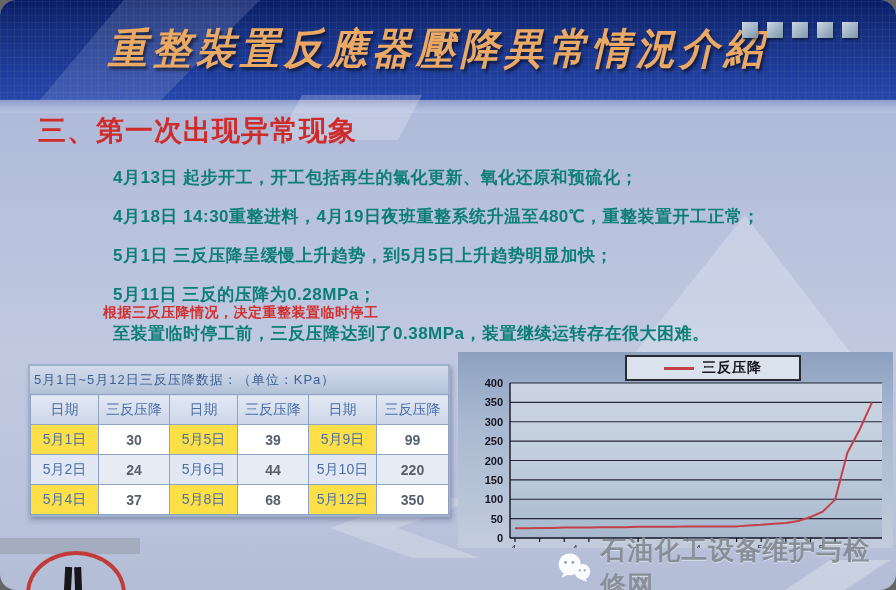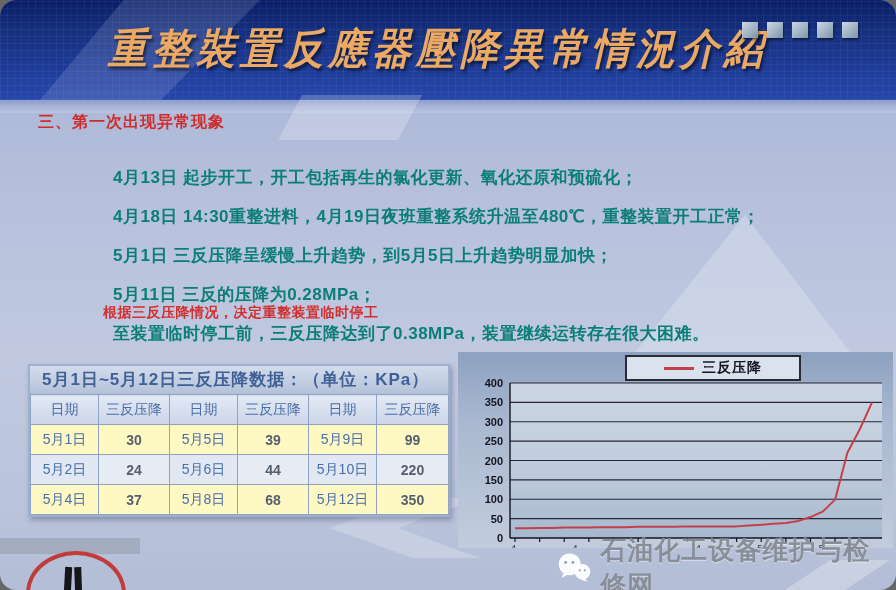--- a/index.html
+++ b/index.html
@@ -36,39 +36,39 @@
   .deco-mountain{position:absolute;left:625px;top:215px;width:235px;height:150px;
     background:rgba(236,241,248,.55);clip-path:polygon(51% 0,100% 100%,0 100%);opacity:.55;}
   .deco-chevron{position:absolute;left:330px;top:498px;width:150px;height:60px;
     background:rgba(255,255,255,.22);clip-path:polygon(0 50%,55% 0,100% 0,45% 50%,100% 100%,55% 100%);}
   .deco-band-bl{position:absolute;left:0;top:538px;width:140px;height:16px;
     background:rgba(140,148,160,.45);}
   .deco-chevron-br{position:absolute;left:770px;top:560px;width:120px;height:40px;
     background:rgba(255,255,255,.28);clip-path:polygon(0 100%,50% 0,100% 0,50% 100%);}
   
   .section-heading{position:absolute;left:38px;top:112px;margin:0;
-    font-size:16px;font-weight:bold;color:#cf2b2b;letter-spacing:1px;}
+    font-size:28px;font-weight:bold;color:#cf2b2b;letter-spacing:1px;}
   .body-lines{position:absolute;left:103px;top:153px;width:730px;}
   .body-lines p{margin:10px;height:29px;line-height:29px;
     font-size:17px;font-weight:bold;color:#0a7e77;letter-spacing:.5px;white-space:nowrap;}
   .alert-line{position:absolute;left:103px;top:304px;margin:0;
     font-size:14px;font-weight:bold;color:#d22f2f;letter-spacing:.5px;}
   
   .table-panel{position:absolute;left:28px;top:364px;width:418px;
     border:2px solid #9db0cc;box-shadow:2px 3px 5px rgba(40,50,90,.35);
     background:#e8ecf6;}
-  .table-title{height:28px;line-height:28px;padding-left:12px;
+  .table-title{height:28px;line-height:28px;padding-left:4px;
     background:linear-gradient(180deg,#d3dcec 0%,#b3c1d8 100%);
-    font-size:17px;font-weight:bold;color:#3f5f95;letter-spacing:1px;}
+    font-size:13px;font-weight:normal;color:#3f5f95;letter-spacing:1px;}
   table.tbl{border-collapse:collapse;width:100%;table-layout:fixed;}
   .tbl td{border:1px solid #8fa3c4;height:27px;text-align:center;font-size:14px;}
   .tbl tr.hdr td{background:linear-gradient(180deg,#e3e9f4,#ccd6e8);
     color:#4a6ea8;font-weight:normal;}
-  .tbl td.date{color:#4a6ea8;background:#fef9c3;}
-  .tbl td.val{color:#55606e;font-weight:bold;background:#fef9c3;}
+  .tbl td.date{color:#4a6ea8;background:#fde047;}
+  .tbl td.val{color:#55606e;font-weight:bold;background:#ffffff;}
   .tbl tr:nth-child(odd) td.date{background:#e2e8f3;}
   .tbl tr:nth-child(odd) td.val{background:#e7ebf4;}
   
   .chart-panel{position:absolute;left:458px;top:352px;width:435px;height:196px;
     background:linear-gradient(180deg,#8da1c0 0%,#a9b8d0 35%,#c2ccdc 100%);}
   .legend{position:absolute;left:167px;top:3px;width:172px;height:22px;
     border:2px solid #2a2a33;background:rgba(224,231,241,.92);
     display:flex;align-items:center;justify-content:center;gap:8px;}
   .legend-line{display:inline-block;width:30px;height:3px;background:#c4404a;}
   .legend-label{font-size:14px;font-weight:bold;color:#15151d;letter-spacing:1px;}

